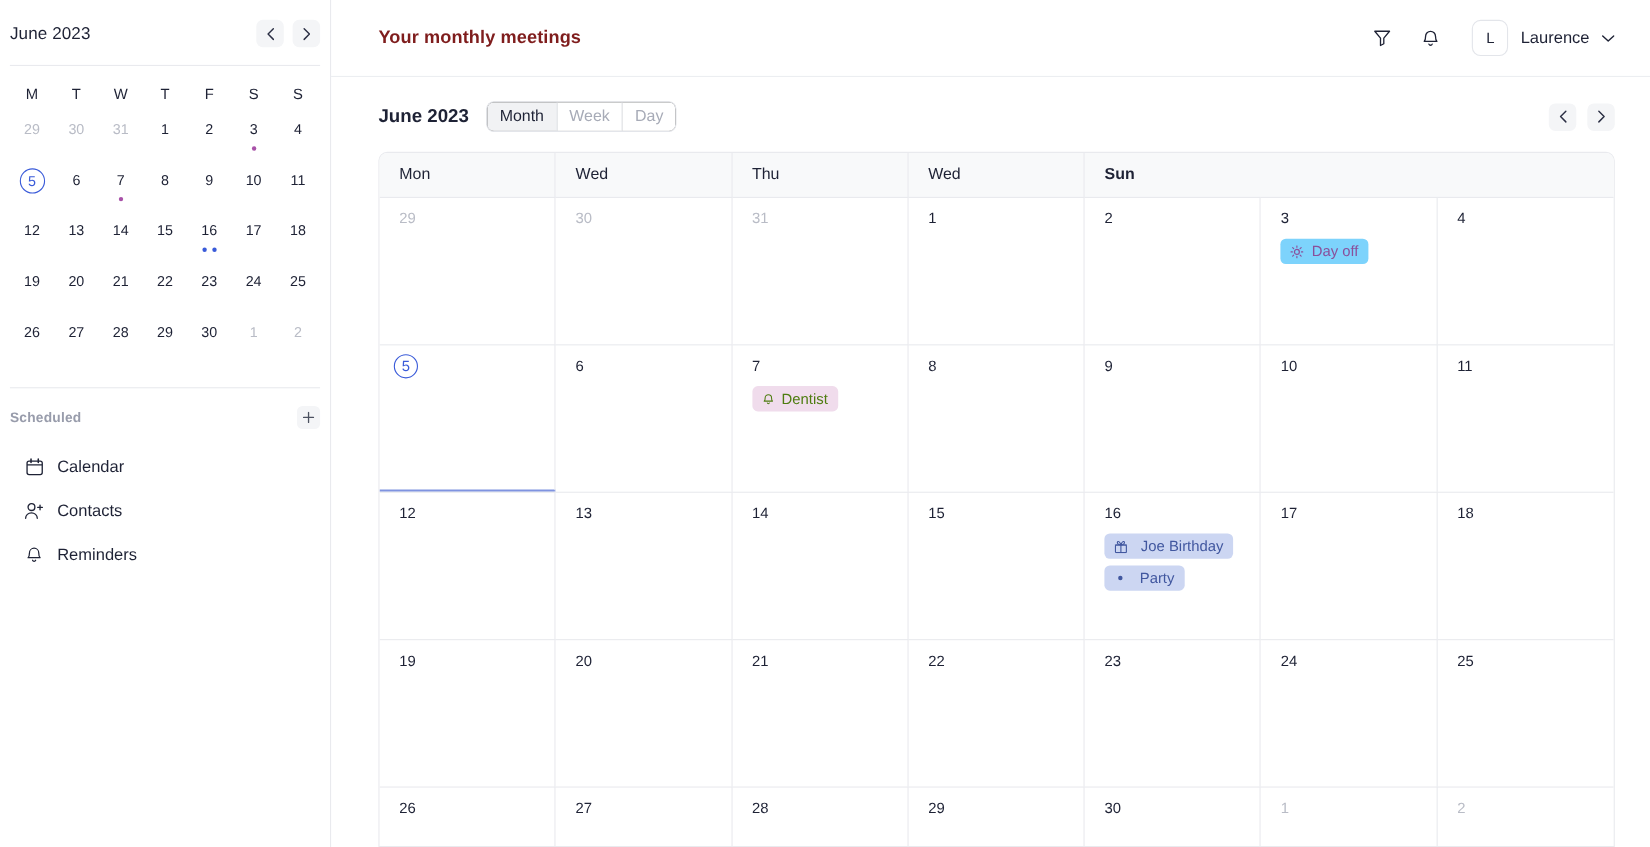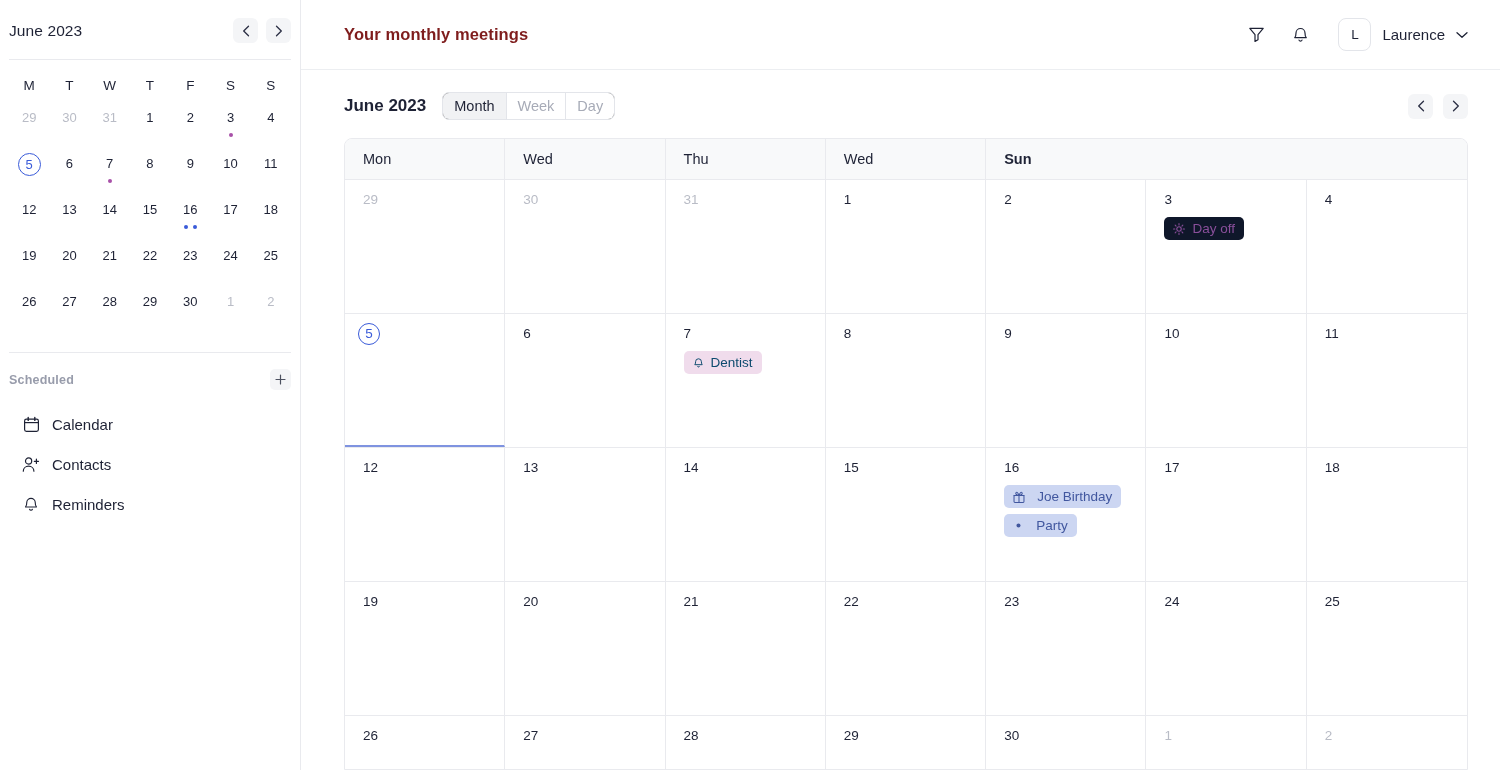--- a/index.html
+++ b/index.html
@@ -155,22 +155,22 @@
     margin: -3px 0 0 -5px;
   }
   .day-cell.today { border-bottom: 2px solid #7f93e0; }
   .events { margin-top: 9px; display: flex; flex-direction: column; gap: 6px; }
   .event {
     display: flex; align-items: center; gap: 7px;
     border-radius: 5px; padding: 4px 9px; font-size: 13.5px;
     cursor: pointer; width: fit-content; max-width: 100%;
     white-space: nowrap;
   }
-  .event.pink   { background: #f0dcec; color: #0c4a6e; }
-  .event.purple { background: #0f172a; color: #8a4f9b; }
+  .event.pink   { background: #f0dcec; color: #4d7c0f; }
+  .event.purple { background: #7dd3fc; color: #8a4f9b; }
   .event.blue   { background: #ccd6f2; color: #41579f; gap: 12px; }
   .event .ev-ico { display: flex; align-items: center; }
 </style>
 </head>
 <body>
 
 <div class="app">
 
   <aside class="sidebar">
 

